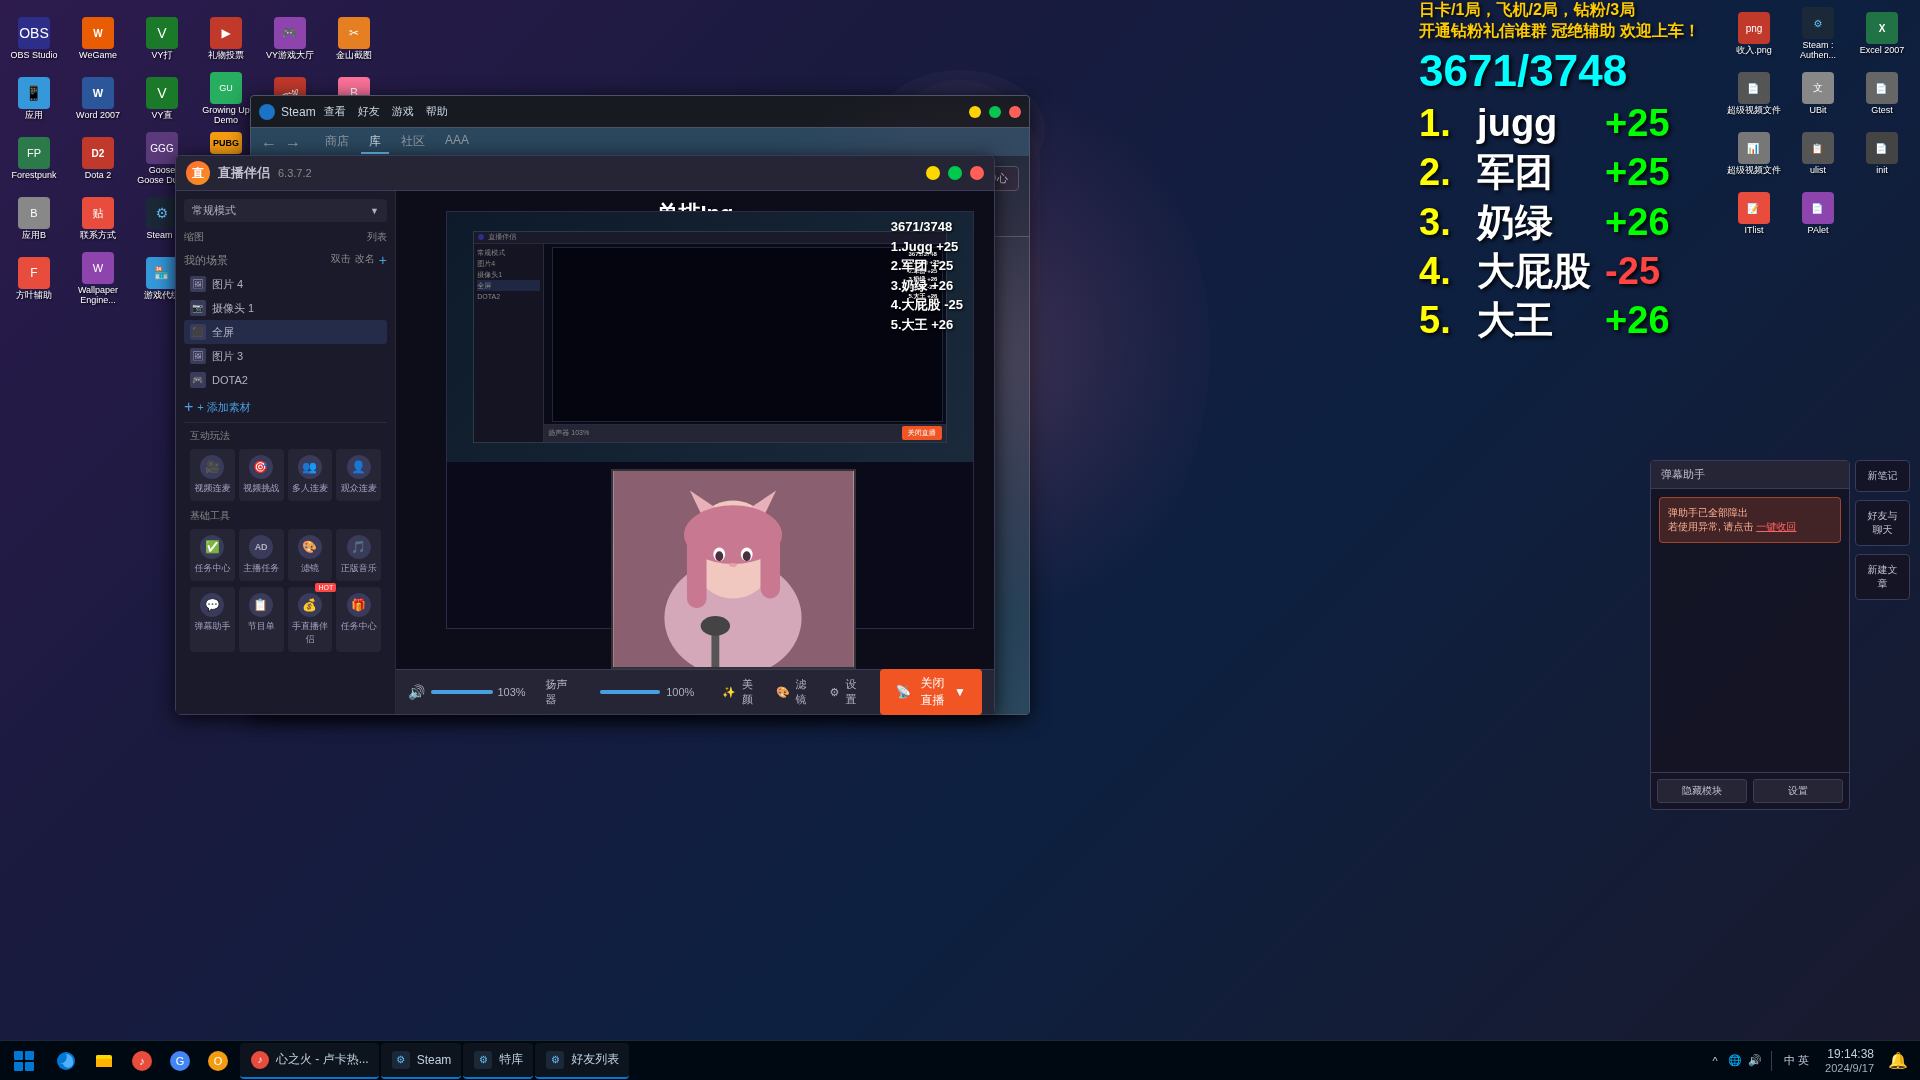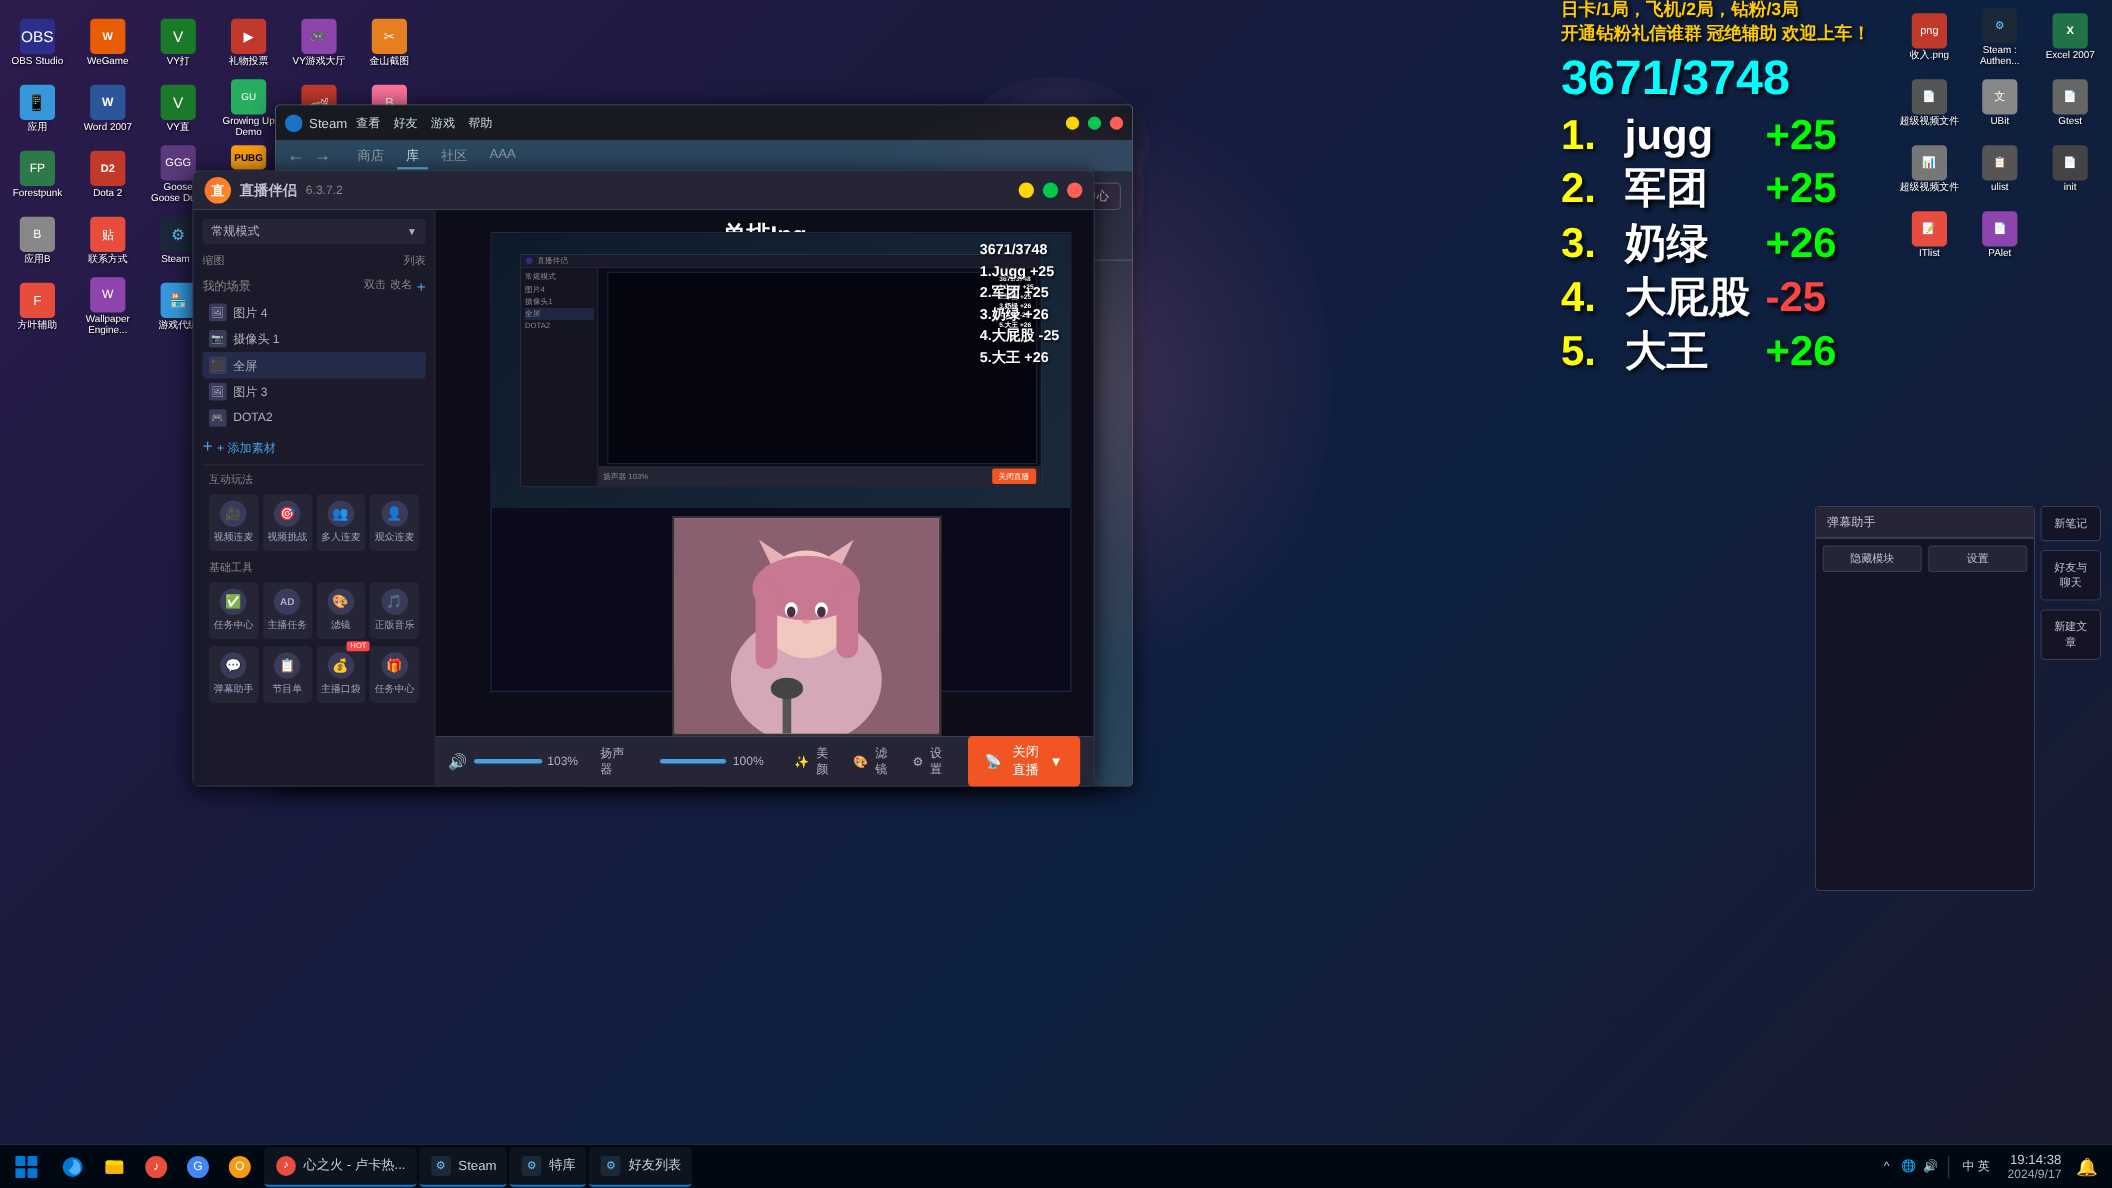--- a/index.html
+++ b/index.html
@@ -1154,21 +1154,21 @@
               <div class="tool-icon">💬</div>
               <span class="tool-label">弹幕助手</span>
             </div>
             <div class="tool-item" style="flex:1;">
               <div class="tool-icon">📋</div>
               <span class="tool-label">节目单</span>
             </div>
             <div class="tool-item" style="flex:1; position:relative;">
               <div style="position:absolute; top:-4px; right:-4px; background:#ff4444; color:#fff; font-size:7px; padding:1px 3px; border-radius:2px;">HOT</div>
               <div class="tool-icon">💰</div>
-              <span class="tool-label">主播口袋</span>
+              <span class="tool-label">手直播伴侣</span>
             </div>
             <div class="tool-item" style="flex:1;">
               <div class="tool-icon">🎁</div>
               <span class="tool-label">任务中心</span>
             </div>
           </div>
         </div>
       </div>
 
       <div class="stream-main">
@@ -1307,20 +1307,29 @@
         </div>
 
       </div>
     </div>
   </div>
 
   <div class="right-panel" style="position:absolute; top:460px; right:70px; z-index:30;">
     <div class="right-panel-header">
       <span>弹幕助手</span>
     </div>
+    <div class="right-panel-content">
+      <div class="alert-box">
+        <div>弹助手已全部障出</div>
+        <div>
+          <span>若使用异常, 请点击</span>
+          <span class="alert-link">一键收回</span>
+        </div>
+      </div>
+    </div>
     <div class="right-panel-btns">
       <button class="panel-btn">隐藏模块</button>
       <button class="panel-btn">设置</button>
     </div>
   </div>
 
   <div style="position:absolute; top:460px; right:10px; width:55px; z-index:5;">
     <div style="background:rgba(20,20,35,0.9); border:1px solid #3a3a5a; border-radius:4px; padding:8px; margin-bottom:8px; font-size:10px; color:#c0c0d0; text-align:center; cursor:pointer;">新笔记</div>
     <div style="background:rgba(20,20,35,0.9); border:1px solid #3a3a5a; border-radius:4px; padding:8px; font-size:10px; color:#c0c0d0; text-align:center; cursor:pointer;">好友与聊天</div>
     <div style="background:rgba(20,20,35,0.9); border:1px solid #3a3a5a; border-radius:4px; padding:8px; margin-top:8px; font-size:10px; color:#c0c0d0; text-align:center; cursor:pointer;">新建文章</div>

